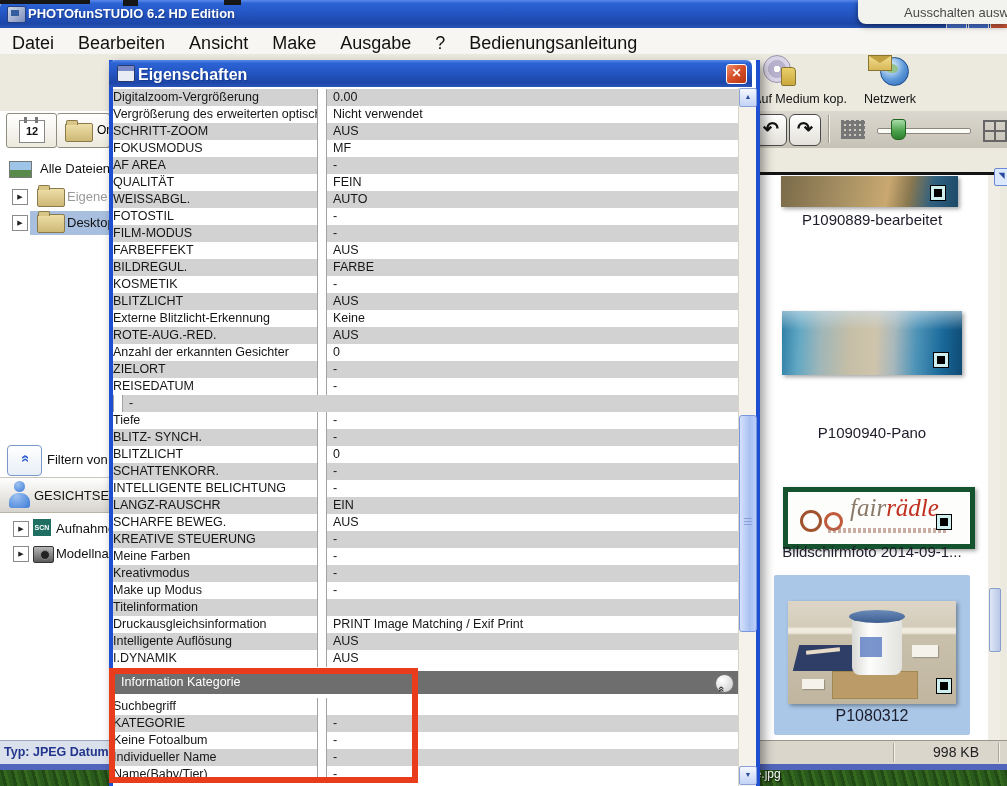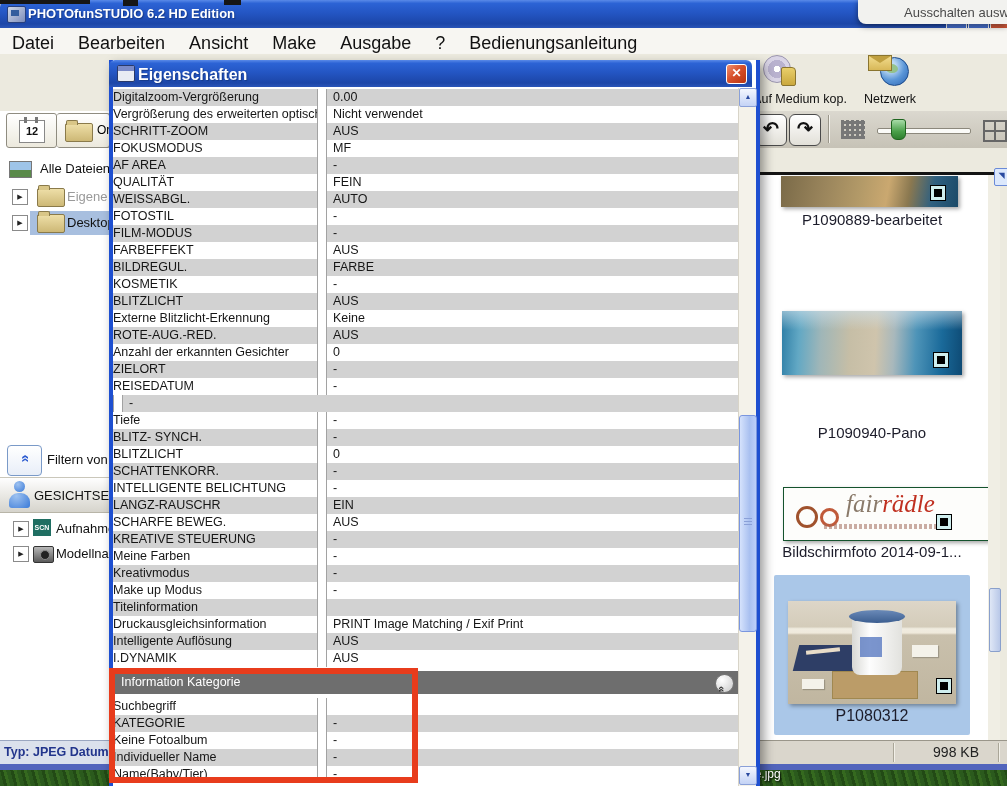--- a/index.html
+++ b/index.html
@@ -94,21 +94,21 @@
   #panel{left:752px;top:175px;width:255px;height:565px;background:#fff;}
   .thumb-img{position:absolute;box-shadow:2px 2px 4px rgba(0,0,0,.35);}
   .thumb-label{position:absolute;font-size:15px;color:#1c1c2a;text-align:center;white-space:nowrap;}
   .thumb-check{position:absolute;width:14px;height:14px;background:#cfeeee;border:1px solid #000;}
   .thumb-check::after{content:"";position:absolute;left:3px;top:3px;width:8px;height:8px;background:#000;}
   #timg1{left:29px;top:1px;width:177px;height:31px;
     background:linear-gradient(100deg,#7a6a48 0%,#9a855c 25%,#b39a68 45%,#caa870 60%,#8a7850 72%,#2f6080 85%,#1c4a68 100%);}
   #timg2{left:30px;top:136px;width:180px;height:64px;
     background:linear-gradient(93deg,#2e7ea6 0%,#62a8c4 10%,#9fb6b8 22%,#c6bea6 38%,#cfc4ac 52%,#a8b8bc 62%,#4e94b8 74%,#1a6a9a 88%,#0e4a74 100%);}
   #timg2::after{content:"";position:absolute;left:0;top:0;width:100%;height:30%;background:linear-gradient(#cfe0ea,transparent);opacity:.6;}
-  #timg3{left:31px;top:312px;width:182px;height:52px;background:#fdfdfb;border:1px solid #14532d;padding-left:26px;}
+  #timg3{left:31px;top:312px;width:182px;height:52px;background:#fdfdfb;border:5px solid #14532d;}
   #logo-bike{position:absolute;left:10px;top:6px;width:52px;height:34px;}
   #logo-bike i{position:absolute;border:3px solid #a0522d;border-radius:50%;}
   #logo-text{position:absolute;left:62px;top:2px;font-family:"Liberation Serif",serif;font-style:italic;font-size:25px;color:#8a7a6a;}
   #logo-text b{color:#c03020;font-weight:normal;}
   #logo-tag{position:absolute;left:40px;top:36px;width:120px;height:5px;opacity:.55;
     background:repeating-linear-gradient(90deg,#a06a5a 0 3px,transparent 3px 5px);}
   #sel4{left:22px;top:400px;width:196px;height:160px;background:#aac7e8;border-radius:2px;}
   #timg4{left:36px;top:426px;width:168px;height:103px;
     background:linear-gradient(180deg,#ddd6c8 0%,#d4ccba 25%,#f0ece0 27%,#efe9db 31%,#c9c0ac 33%,#c0b6a0 100%);}
   .p4-board{position:absolute;left:8px;top:44px;width:62px;height:26px;background:#2e3e66;transform:skewX(-14deg);}

